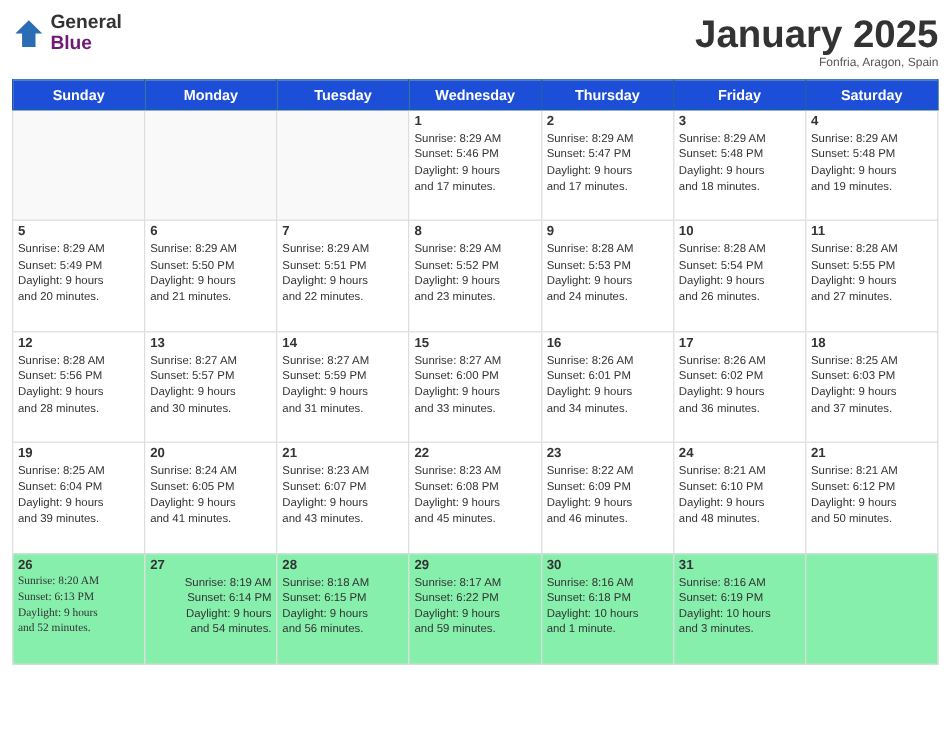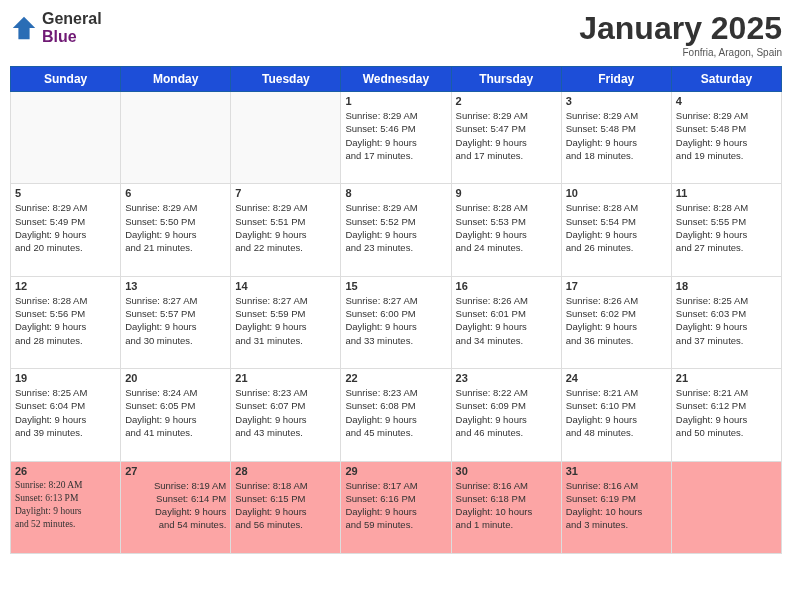--- a/index.html
+++ b/index.html
@@ -80,21 +80,21 @@
       padding: 3px 4px;
       font-size: 9.5px;
       color: #333;
       height: 88px;
       background: #fff;
     }
     .calendar td.empty {
       background: #f9f9f9;
     }
     .calendar td.last-row {
-      background: #fca5a5;
+      background: #86efac;
     }
     .day-number {
       font-size: 11px;
       font-weight: bold;
       margin-bottom: 2px;
       display: block;
     }
     .day-info {
       line-height: 1.4;
     }
@@ -336,21 +336,21 @@
           <td class="last-row">
             <span class="day-number">28</span>
             <div class="day-info" style="white-space: pre-line;">Sunrise: 8:18 AM
 Sunset: 6:15 PM
 Daylight: 9 hours
 and 56 minutes.</div>
           </td>
           <td class="last-row">
             <span class="day-number">29</span>
             <div class="day-info" style="white-space: pre-line;">Sunrise: 8:17 AM
-Sunset: 6:16 PM
+Sunset: 6:22 PM
 Daylight: 9 hours
 and 59 minutes.</div>
           </td>
           <td class="last-row">
             <span class="day-number">30</span>
             <div class="day-info" style="white-space: pre-line;">Sunrise: 8:16 AM
 Sunset: 6:18 PM
 Daylight: 10 hours
 and 1 minute.</div>
           </td>

